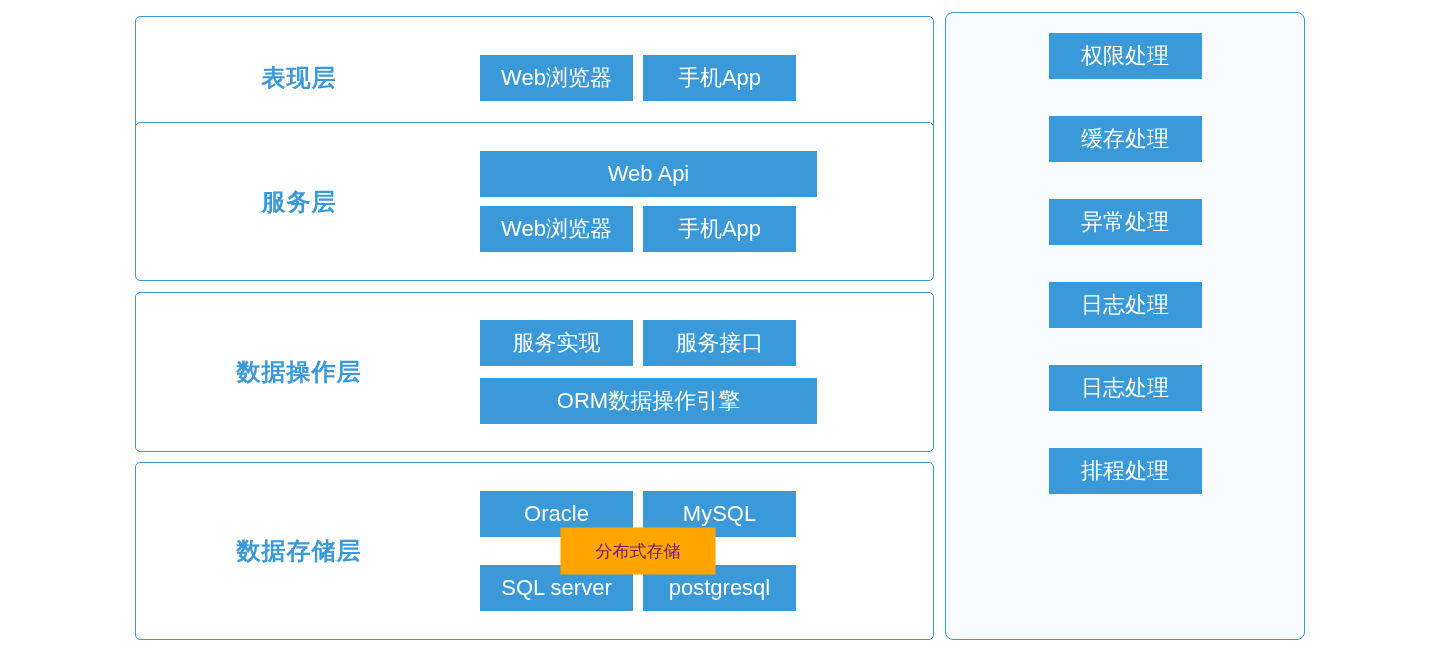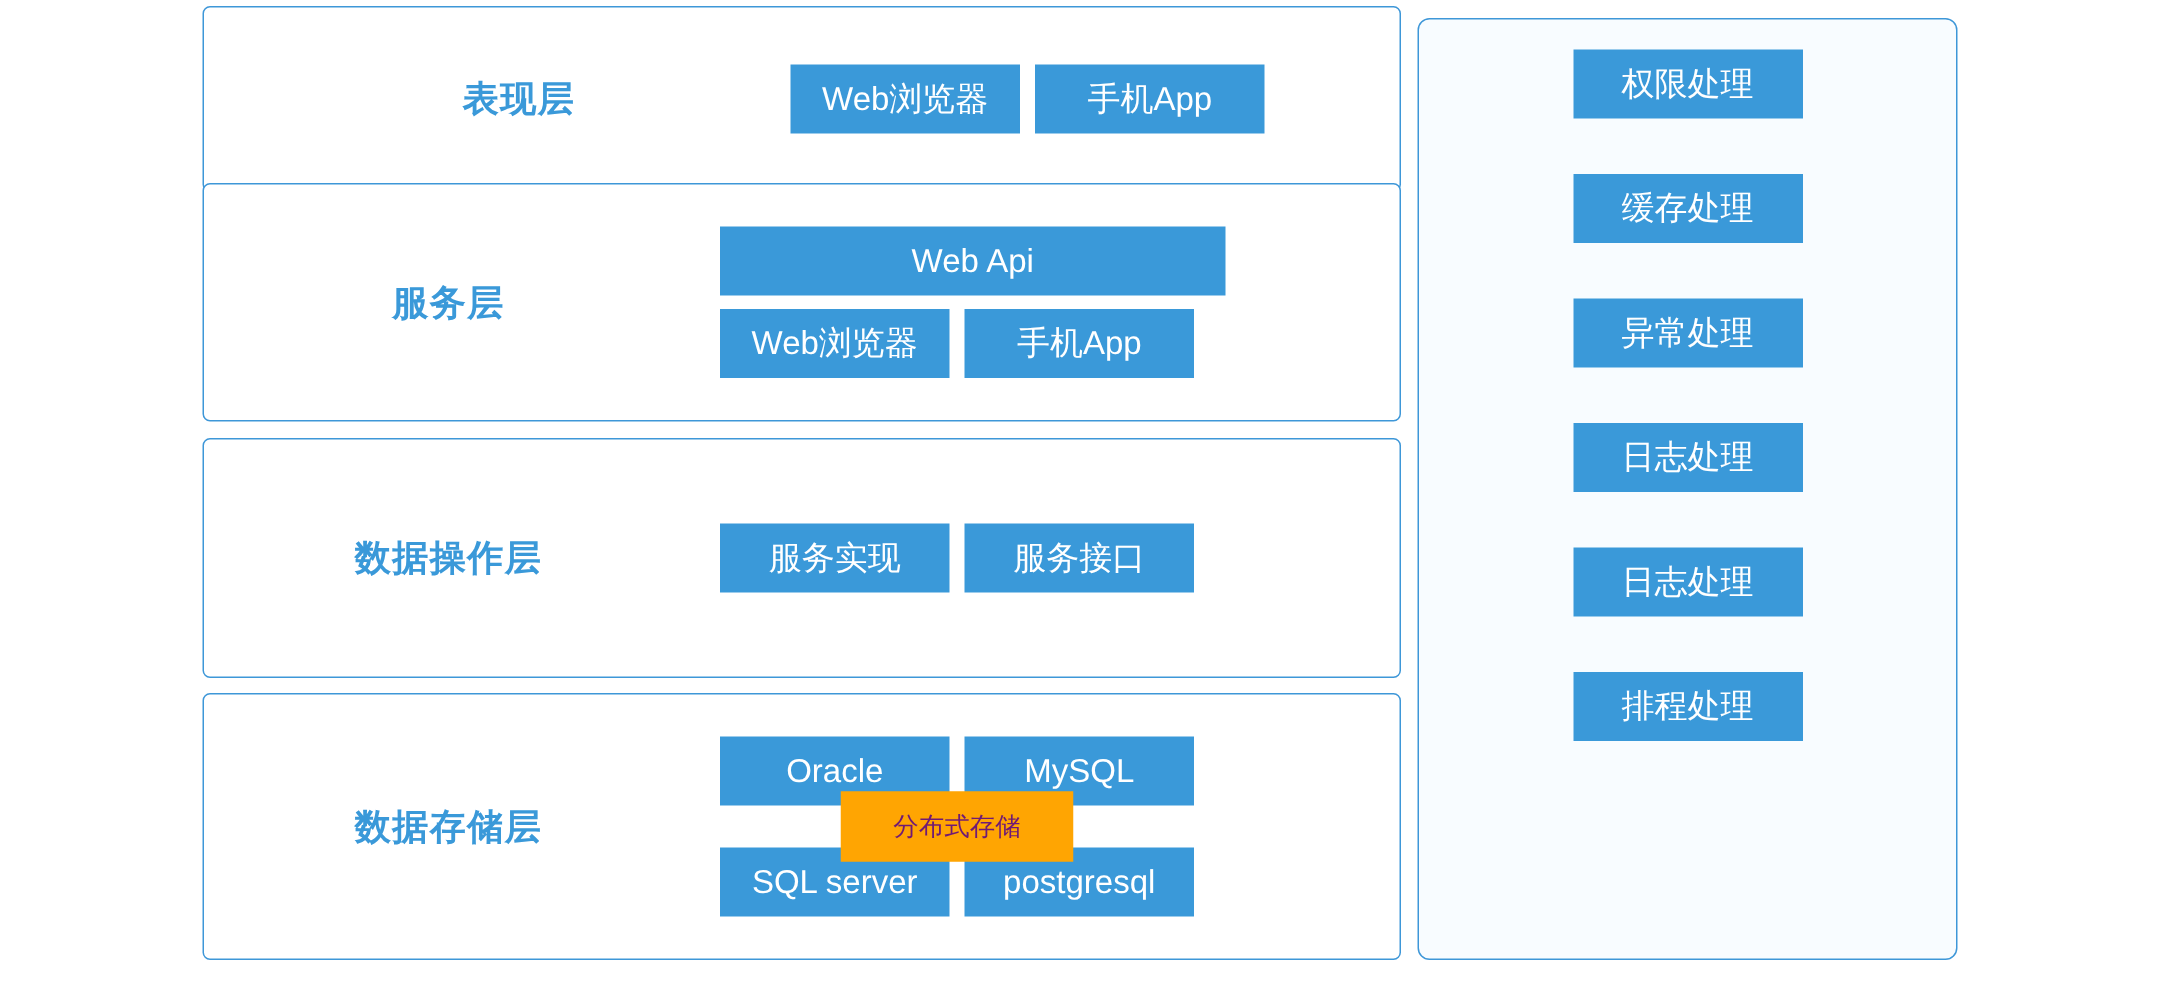--- a/index.html
+++ b/index.html
@@ -20,21 +20,21 @@
     position: absolute;
     left: 135px;
     width: 799px;
     box-sizing: border-box;
     border: 1.5px solid #3e97d8;
     border-radius: 5px;
     background: #ffffff;
     display: flex;
     align-items: center;
   }
-  .layer-1 { top: 4px;  height: 124px; padding-left: 47px;  }
+  .layer-1 { top: 16px;  height: 124px;  }
   .layer-2 { top: 122px; height: 159px; }
   .layer-3 { top: 292px; height: 160px; }
   .layer-4 { top: 462px; height: 178px; }
 
   .layer-label {
     width: 326px;
     text-align: center;
     color: #3a99d9;
     font-size: 24px;
     font-weight: bold;
@@ -141,20 +141,23 @@
     </div>
   </section>
 
   <section class="layer layer-3">
     <div class="layer-label">数据操作层</div>
     <div class="btn-area">
       <div class="row">
         <div class="btn">服务实现</div>
         <div class="btn">服务接口</div>
       </div>
+      <div class="row">
+        <div class="btn wide">ORM数据操作引擎</div>
+      </div>
     </div>
   </section>
 
   <section class="layer layer-4">
     <div class="layer-label">数据存储层</div>
     <div class="btn-area">
       <div class="row">
         <div class="btn">Oracle</div>
         <div class="btn">MySQL</div>
       </div>

